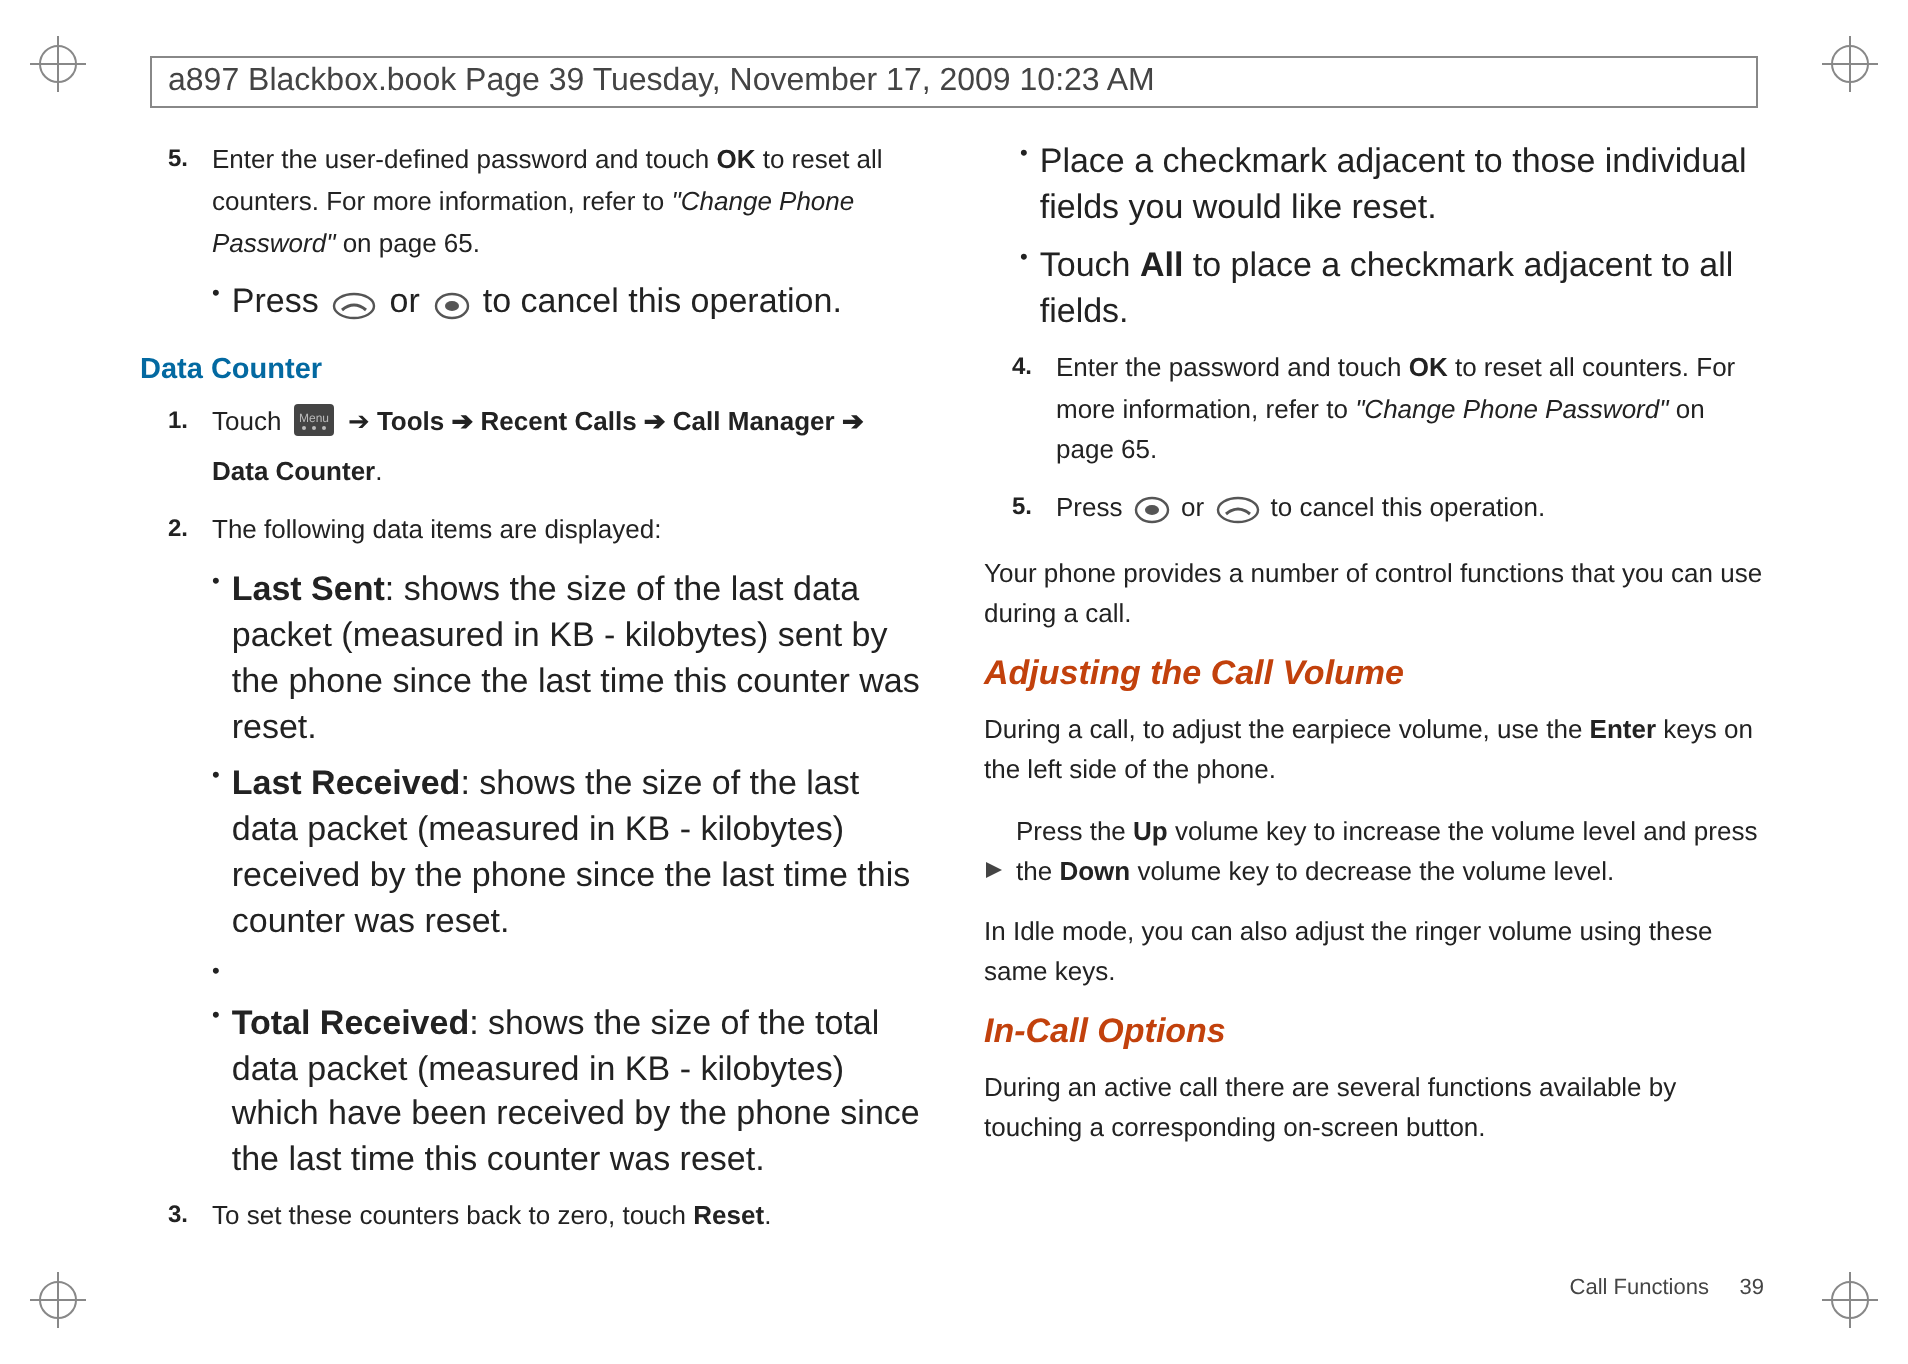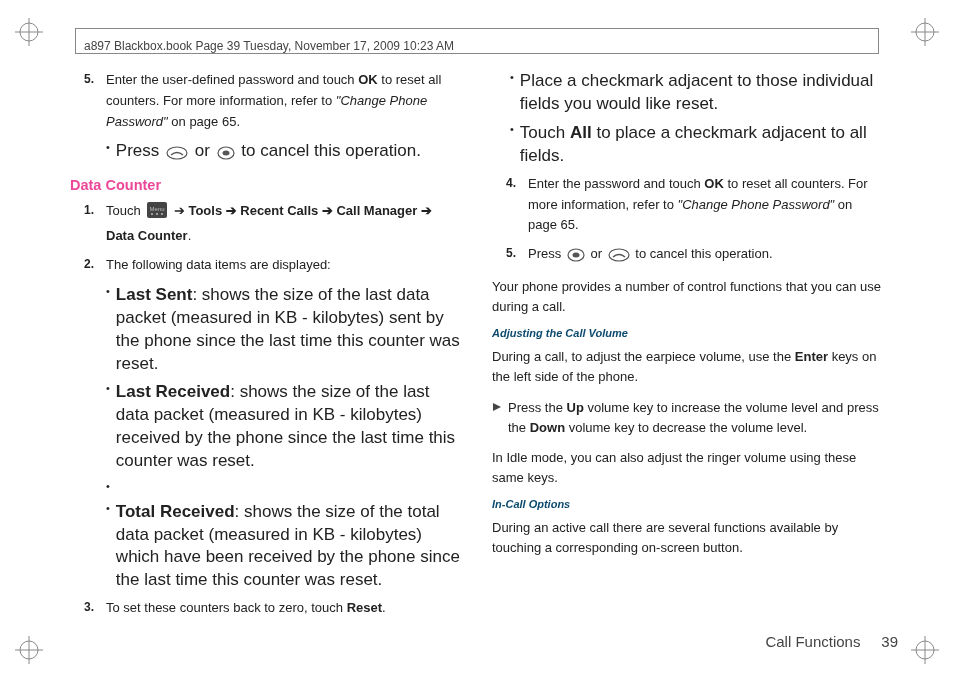--- a/index.html
+++ b/index.html
@@ -24,52 +24,52 @@
     .crop-br { bottom: 18px; right: 15px; }
     .crop-mark svg { display: block; }
     .header-bar {
       position: absolute;
       top: 28px;
       left: 75px;
       right: 75px;
       height: 26px;
       border: 1px solid #888;
       display: flex;
-      align-items: flex-end;
+      align-items: center;
       padding: 0 8px;
-      font-size: 12px;
+      font-size: 16px;
       color: #444;
     }
     .content {
       position: absolute;
       top: 70px;
       left: 70px;
       right: 70px;
       bottom: 55px;
       display: flex;
       gap: 30px;
     }
     .col { flex: 1; }
     .step { display: flex; margin-bottom: 8px; line-height: 1.6; }
     .step-num { font-weight: bold; width: 24px; flex-shrink: 0; text-align: right; margin-right: 12px; font-size: 12px; }
     .step-body { flex: 1; font-size: 13px; }
     .bullet { display: flex; margin-bottom: 6px; padding-left: 36px; }
     .bullet-dot { margin-right: 6px; font-size: 11px; line-height: 1.4; }
     .bullet-body { flex: 1; font-size: 17px; line-height: 1.35; }
     .bold { font-weight: bold; }
     .italic { font-style: italic; }
-    .heading1 { color: #ec4899; font-weight: bold; font-size: 14.5px; margin: 10px 0 8px 0; }
-    .heading2 { color: #0c4a6e; font-weight: bold; font-style: italic; font-size: 11px; margin: 10px 0 8px 0; }
+    .heading1 { color: #0369a1; font-weight: bold; font-size: 14.5px; margin: 10px 0 8px 0; }
+    .heading2 { color: #c2410c; font-weight: bold; font-style: italic; font-size: 17px; margin: 10px 0 8px 0; }
     .para { margin: 0 0 10px 0; line-height: 1.55; font-size: 13px; padding-left: 0; }
     .ic { display: inline-block; vertical-align: -4px; margin: 0 2px; }
     .footer {
       position: absolute;
       bottom: 32px;
-      right: 56px;
-      font-size: 15px;
+      right: 72px;
+      font-size: 11px;
       color: #444;
     }
     .arrow { font-family: Arial; }
     .tri { display:inline-block; vertical-align: -1px; margin-right:6px; }
   </style>
 </head>
 <body>
 
 <div class="crop-mark crop-tl">
   <svg width="28" height="28">
@@ -215,21 +215,21 @@
       </div>
     </div>
 
     <p class="para">Your phone provides a number of control functions that you can use during a call.</p>
 
     <div class="heading2">Adjusting the Call Volume</div>
     <p class="para">
       <span>During a call, to adjust the earpiece volume, use the </span><span class="bold">Enter</span><span> keys on the left side of the phone.</span>
     </p>
 
-    <p class="para" style="padding-left:0; display:flex;">
+    <p class="para" style="padding-left:0; display:flex;align-items:flex-end;">
       <span class="tri"><svg width="10" height="10">
             <polygon points="1,1 9,5 1,9" fill="#444"></polygon>
           </svg></span>
       <span>
         <span>Press the </span><span class="bold">Up</span><span> volume key to increase the volume level and press the </span><span class="bold">Down</span><span> volume key to decrease the volume level.</span>
       </span>
     </p>
 
     <p class="para">In Idle mode, you can also adjust the ringer volume using these same keys.</p>
 

